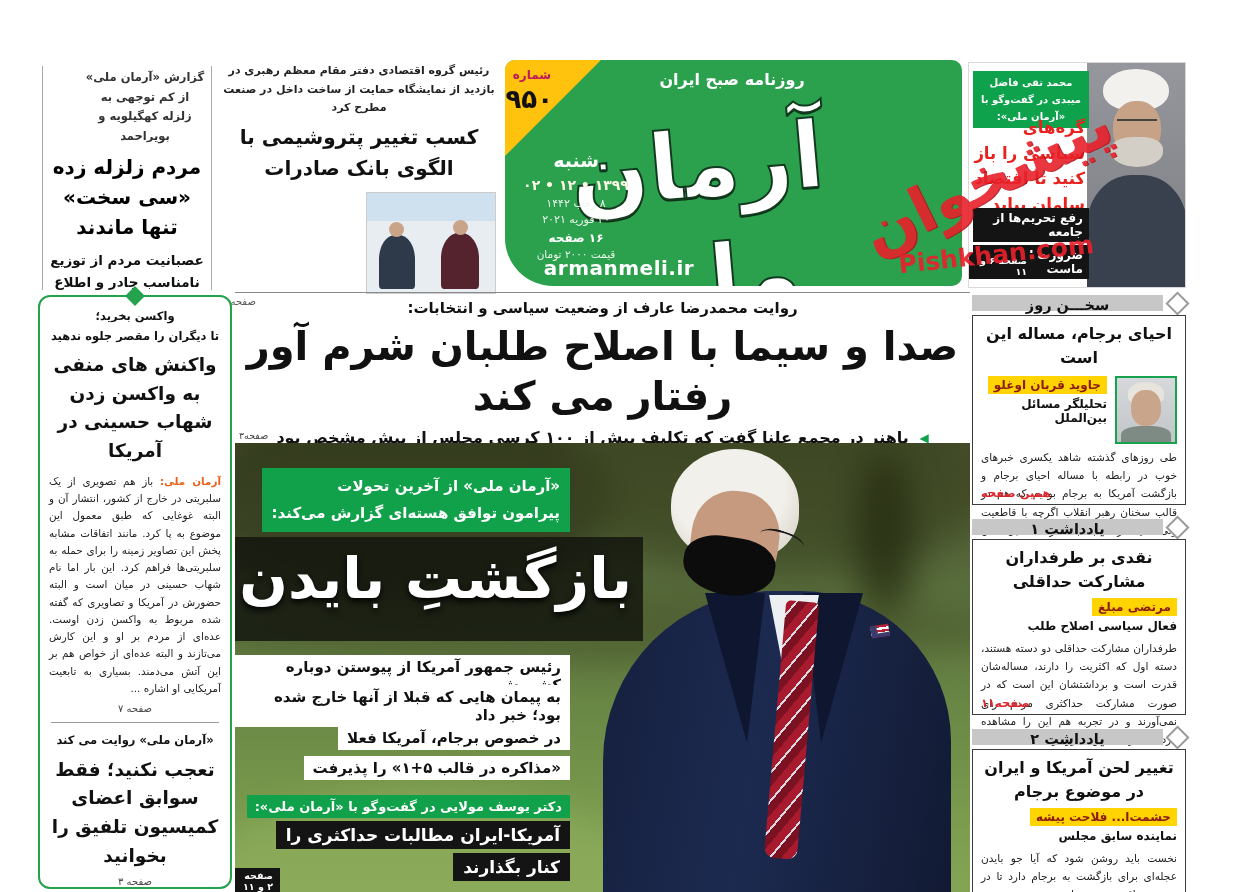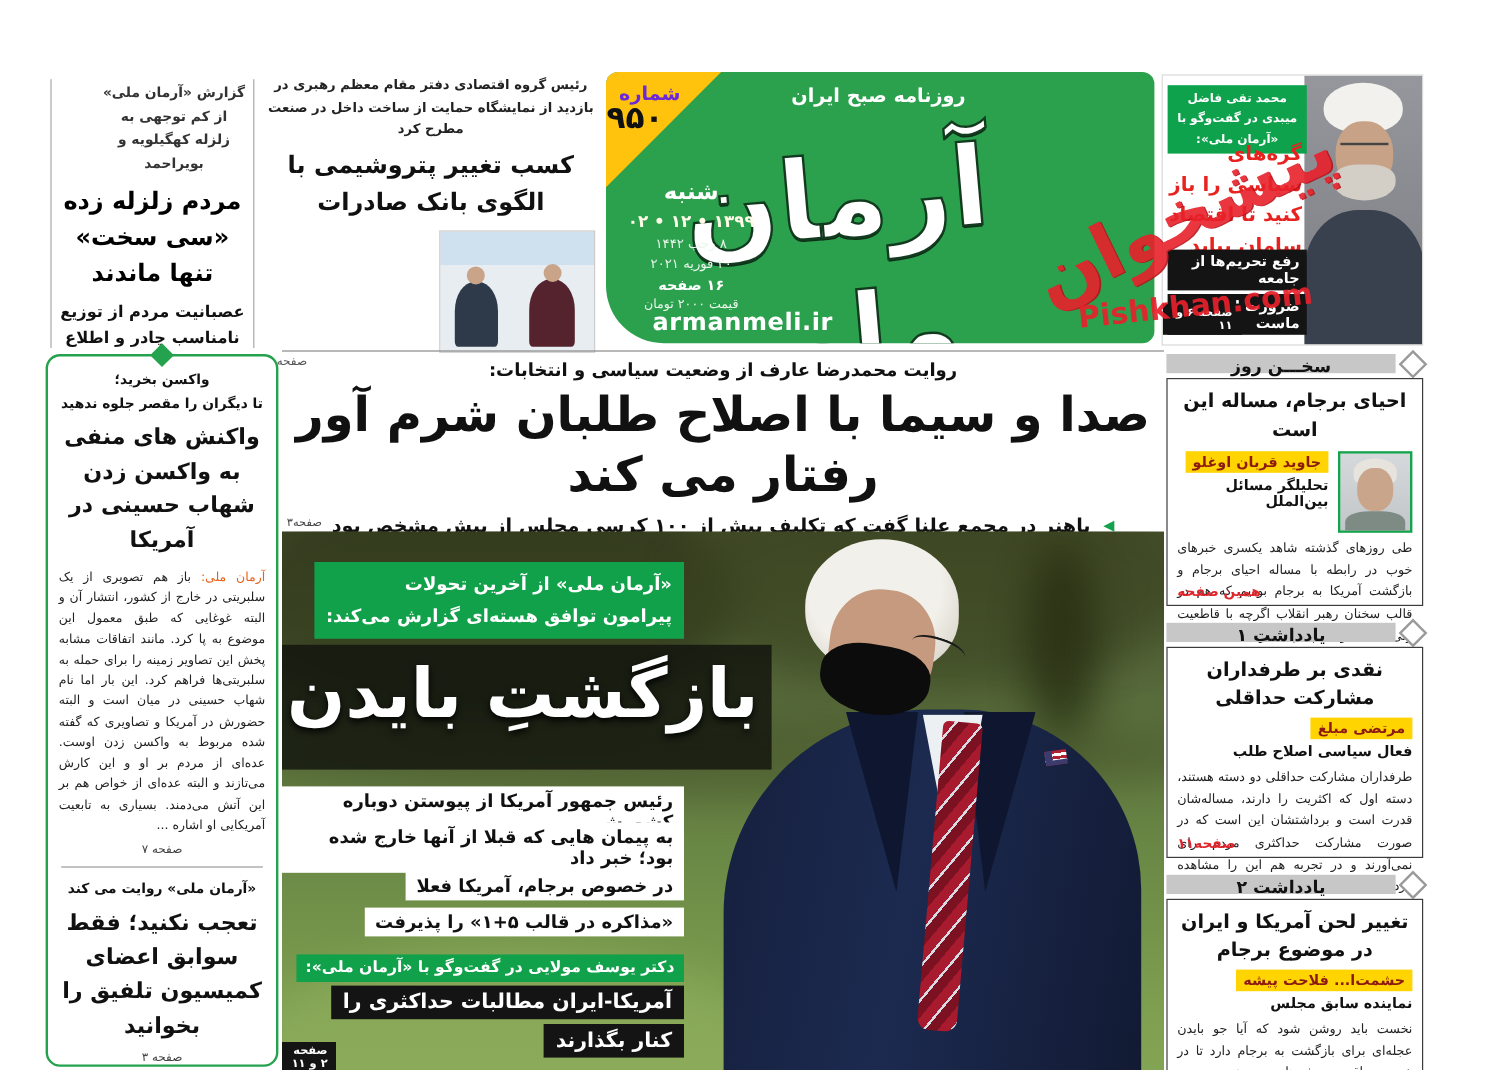--- a/index.html
+++ b/index.html
@@ -4,21 +4,21 @@
 <style>
   html,body{margin:0;padding:0;background:#ffffff;}
   .page{position:relative;width:1250px;height:892px;background:#fff;overflow:hidden;
         font-family:"DejaVu Sans","Liberation Sans",sans-serif;direction:rtl;color:#111;}
   .abs{position:absolute;}
   
   .masthead{left:505px;top:60px;width:457px;height:226px;background:#2ba14e;
             border-radius:10px 10px 10px 48px;overflow:hidden;}
   .issue-tri{position:absolute;left:0;top:0;width:96px;height:96px;background:#ffc20d;
              clip-path:polygon(0 0,100% 0,0 100%);}
-  .issue-tri .lbl{position:absolute;right:34px;top:8px;font-size:16px;font-weight:bold;color:#6d28d9;}
+  .issue-tri .lbl{position:absolute;right:50px;top:8px;font-size:12px;font-weight:bold;color:#be185d;}
   .issue-tri .num{position:absolute;right:48px;top:24px;font-size:26px;font-weight:900;color:#111;}
   .tagline{position:absolute;top:10px;right:120px;width:220px;text-align:center;
            color:#fff;font-size:16px;font-weight:bold;}
   .logo{position:absolute;right:95px;top:48px;width:330px;text-align:center;color:#fff;
         font-size:92px;font-weight:900;line-height:1.25;transform:rotate(-5deg);
         -webkit-text-stroke:2px #123a1f;text-shadow:0 2px 0 #0e3018;}
   .dateblock{position:absolute;left:10px;top:86px;width:122px;text-align:center;color:#fff;line-height:1.5;}
   .dateblock .wd{font-size:19px;font-weight:900;}
   .dateblock .d1{font-size:14px;font-weight:bold;color:#fffbe8;}
   .dateblock .d2,.dateblock .d3{font-size:11px;color:#eaf6ec;}
@@ -136,21 +136,21 @@
   .role{font-size:12px;font-weight:900;margin-top:3px;color:#111;}
   .nbody{font-size:10.6px;line-height:1.72;text-align:justify;color:#222;margin-top:6px;}
   .npage{position:absolute;left:8px;bottom:4px;color:#e0262d;font-size:11.5px;font-weight:900;}
   
   .leftcol{left:38px;top:295px;width:194px;height:594px;border:2px solid #24a24d;border-radius:12px;
            box-sizing:border-box;padding:10px 9px;text-align:center;background:#fff;}
   .leftcol .notch{position:absolute;top:-8px;right:88px;width:14px;height:14px;background:#24a24d;transform:rotate(45deg);}
   .l-kick{font-size:11.5px;font-weight:900;line-height:1.7;}
   .l-hl{font-size:18.5px;font-weight:900;line-height:1.55;margin-top:5px;}
   .l-body{font-size:10.4px;line-height:1.66;text-align:justify;margin-top:7px;color:#222;}
-  .lead-word{color:#e8611a;font-weight:400;}
+  .lead-word{color:#e8611a;font-weight:700;}
   .l-page{font-size:10px;color:#444;margin-top:6px;}
   .divider{border-top:1px solid #9a9a9a;margin:8px 2px;}
 </style>
 </head>
 <body>
 
 <div class="page">
 
   <div class="abs masthead">
     <div class="issue-tri">

